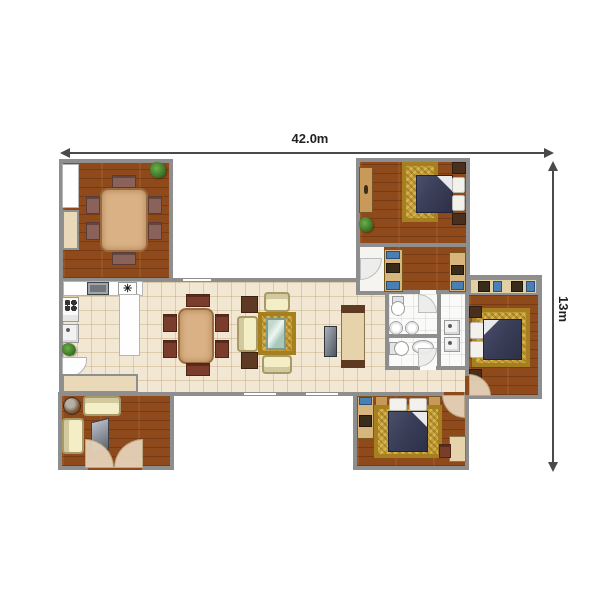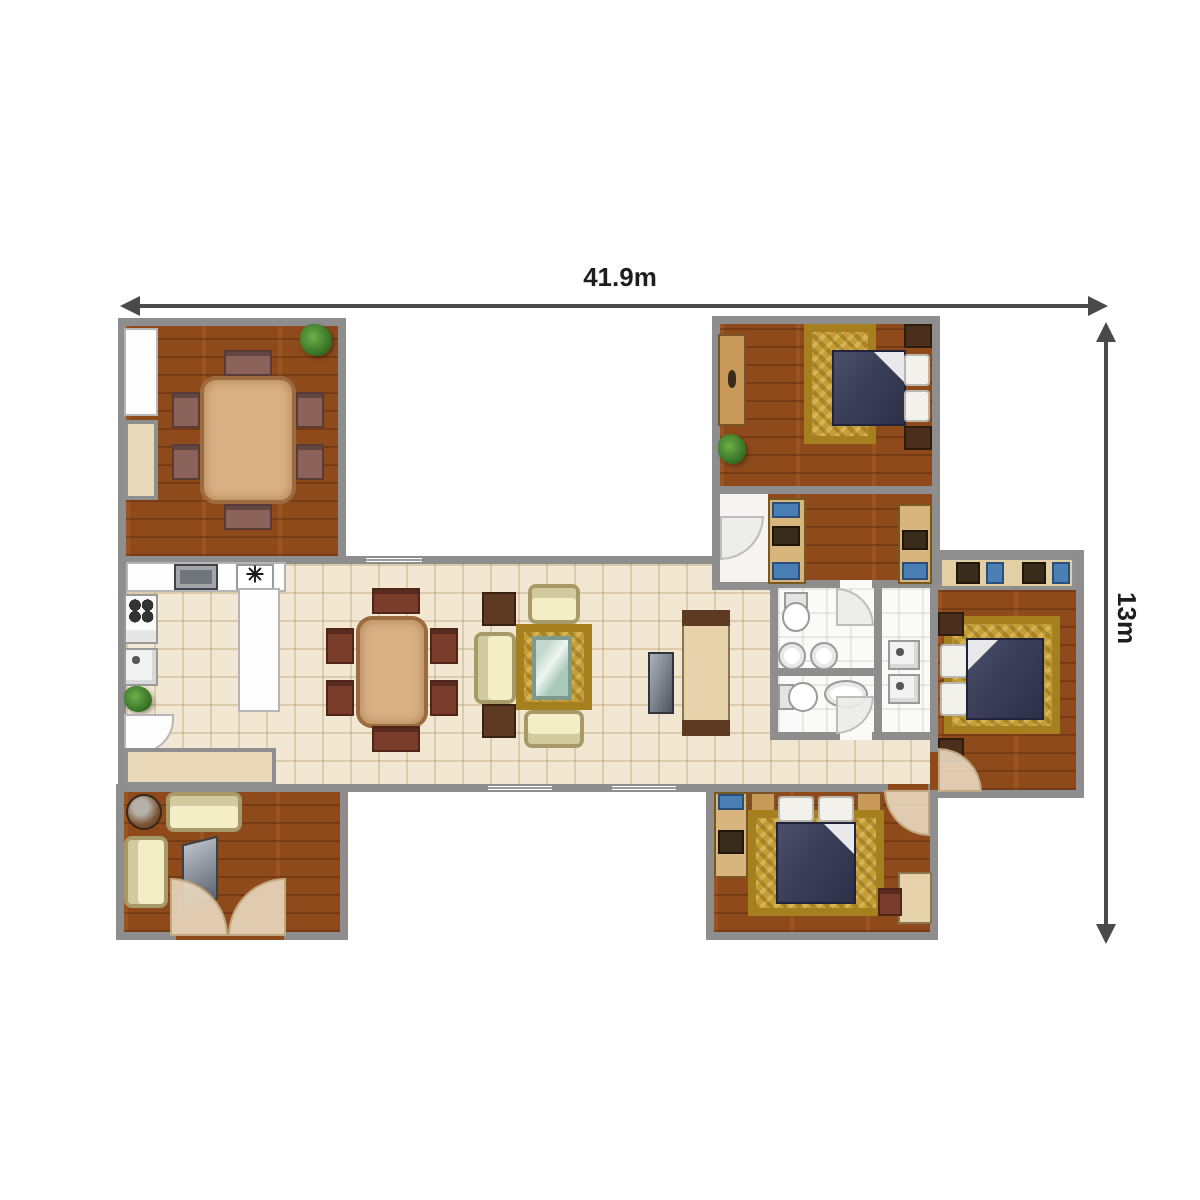--- a/index.html
+++ b/index.html
@@ -203,16 +203,16 @@
       <div class="f f-chair" style="left: 439px; top: 444px; width: 12px; height: 14px;"></div>
       <div class="f f-door c-bl" style="left: 442px; top: 395px; width: 23px; height: 23px;"></div>
       <div class="f f-roundtable" style="left: 63px; top: 397px; width: 18px; height: 18px;"></div>
       <div class="f f-sofa back-t" style="left: 83px; top: 396px; width: 38px; height: 20px;"></div>
       <div class="f f-sofa back-l" style="left: 62px; top: 418px; width: 22px; height: 36px;"></div>
       <div class="f f-tvbig" style="left: 91px; top: 420px; width: 18px; height: 32px;"></div>
       <div class="f f-door c-tr" style="left: 85px; top: 439px; width: 29px; height: 29px;"></div>
       <div class="f f-door c-tl" style="left: 114px; top: 439px; width: 29px; height: 29px;"></div>
     </div>
   <div class="dim dim-h"></div>
-  <div class="dim-label top">41.9m</div>
+  <div class="dim-label top">42.0m</div>
   <div class="dim dim-v"></div>
   <div class="dim-label right">13m</div>
 </div>
 
 </body></html>

